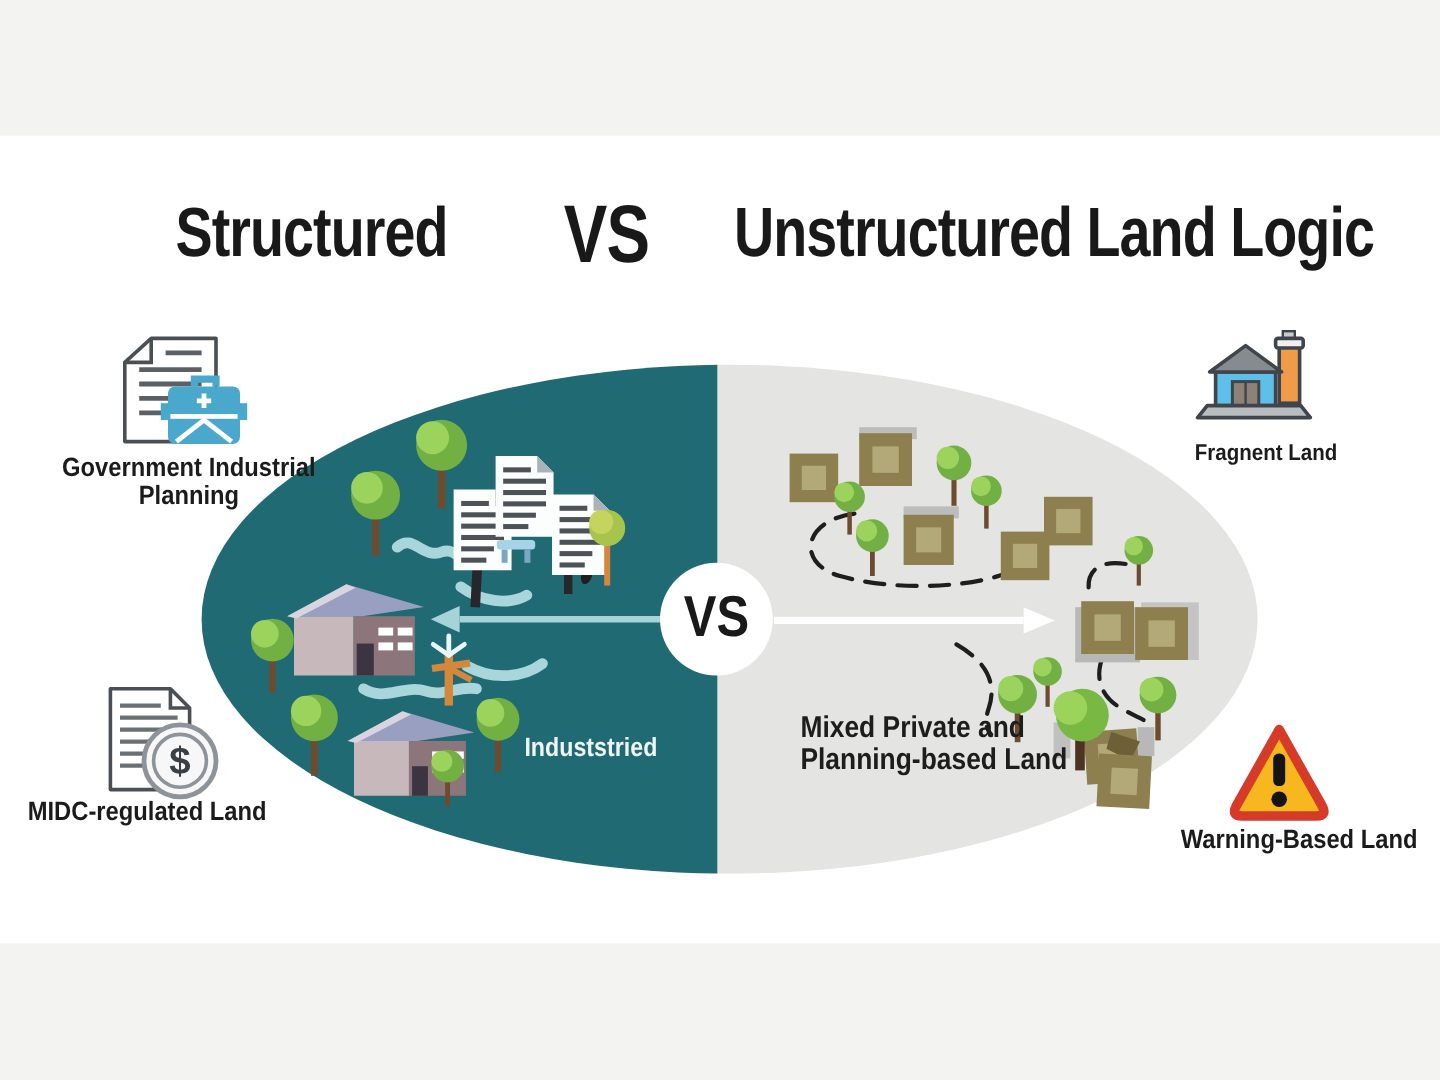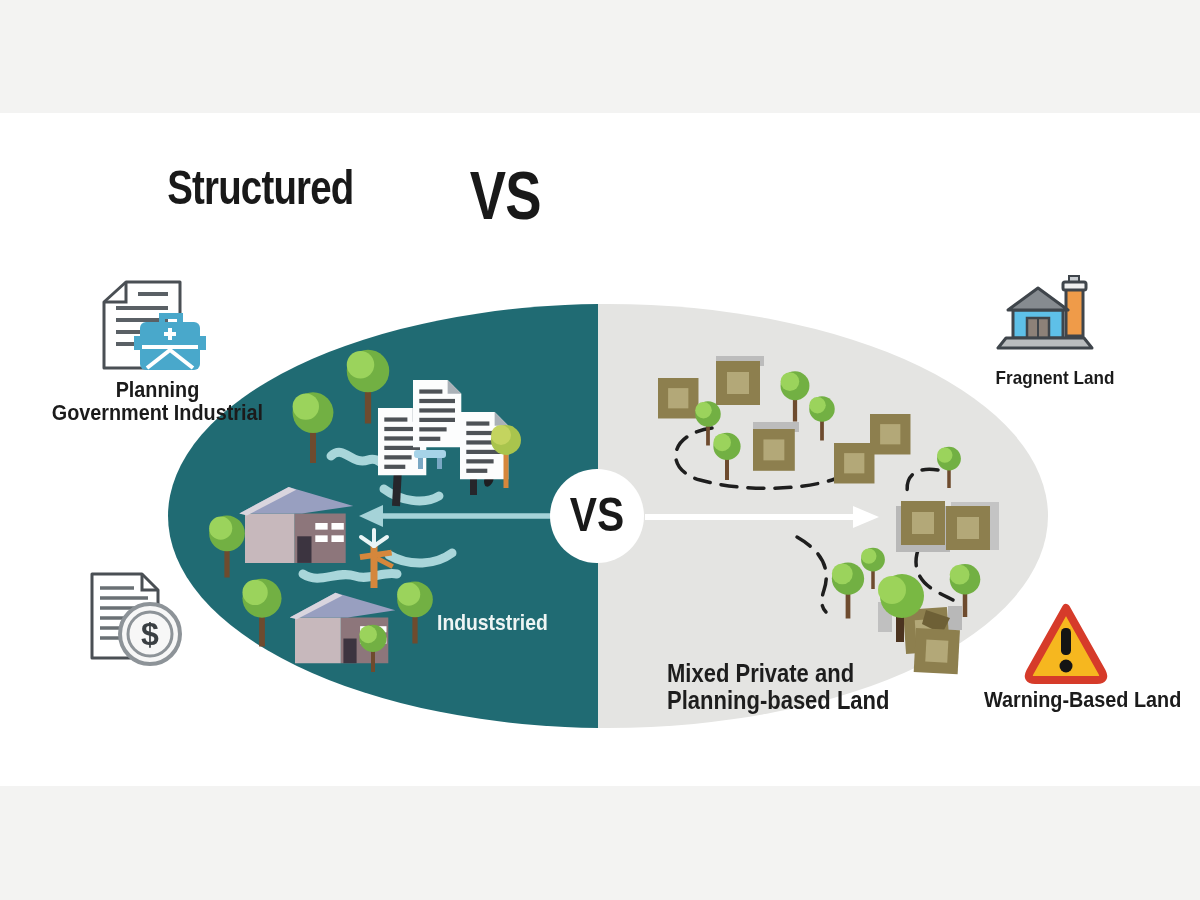--- a/index.html
+++ b/index.html
@@ -9,38 +9,38 @@
   }
   .band { position:absolute; left:0; width:1200px; background:#f3f3f2; }
   .band.top { top:0; height:113px; }
   .band.bottom { top:786px; height:114px; }
 
   .scene { position:absolute; left:0; top:0; width:1200px; height:900px; }
 
   
   .ttl { position:absolute; color:#191919; font-weight:bold; text-align:center; white-space:nowrap; }
   .ttl > span { display:inline-block; transform:scaleX(.8); letter-spacing:-1px; }
-  #t-left  { left:100px; top:160px; width:320px; font-size:48px; }
+  #t-left  { left:100px; top:160px; width:320px; font-size:58px; }
   #t-vs    { left:448px; top:156px; width:115px; font-size:68px; }
   #t-right { left:545px; top:160px; width:585px; font-size:58px; }
 
   
   .lbl { position:absolute; color:#1b1b1b; font-weight:bold; }
   .lbl .ln { white-space:nowrap; }
   .lbl .ln > span { display:inline-block; transform:scaleX(.9); transform-origin:center; white-space:nowrap; }
   .lbl.left-align { text-align:left; }
   .lbl.left-align .ln > span { transform-origin:left center; transform:scaleX(.88); }
   .lbl.center { text-align:center; }
 
   #lbl-gov   { left:30px;  top:378px; width:255px; font-size:22px; line-height:23px; text-align:center; }
   #lbl-midc  { left:5px;   top:663px; width:235px; font-size:22px; text-align:center; }
   #lbl-frag  { left:955px; top:367px; width:200px; font-size:19px; text-align:center; }
   #lbl-warn  { left:952px; top:687px; width:240px; font-size:22px; text-align:right; }
   #lbl-eco   { left:437px; top:608px; width:220px; font-size:22px; line-height:29px; color:#eef5f4; }
-  #lbl-mixed { left:667px; top:660px; width:260px; font-size:25px; line-height:27px; color:#1d1d1d; }
+  #lbl-mixed { left:667px; top:593px; width:260px; font-size:25px; line-height:27px; color:#1d1d1d; }
 
   #vs-text { position:absolute; left:537px; top:487px; width:120px; text-align:center;
              font-size:48px; font-weight:bold; color:#191919; }
   #vs-text > span { display:inline-block; transform:scaleX(.85); }
 </style>
 </head>
 <body>
 
 <div class="stage">
   <div class="band top"></div>
@@ -250,26 +250,32 @@
       <circle cx="0" cy="58" r="6.5" fill="#141414"></circle>
     </g>
   </svg>
 
   <div class="ttl" id="t-left">
     <span>Structured</span>
   </div>
   <div class="ttl" id="t-vs">
     <span>VS</span>
   </div>
+  <div class="ttl" id="t-right">
+    <span>Unstructured Land Logic</span>
+  </div>
 
   <div class="lbl center" id="lbl-gov">
+    <div class="ln"><span>Government Industrial</span></div>
     <div class="ln"><span>Planning</span></div>
-    <div class="ln"><span>Government Industrial</span></div>
-  </div>
-
+  </div>
+
+  <div class="lbl center" id="lbl-midc">
+    <div class="ln"><span>MIDC-regulated Land</span></div>
+  </div>
 
   <div class="lbl center" id="lbl-frag">
     <div class="ln"><span>Fragnent Land</span></div>
   </div>
 
   <div class="lbl center" id="lbl-warn">
     <div class="ln"><span>Warning-Based Land</span></div>
   </div>
 
   <div class="lbl left-align" id="lbl-eco">

